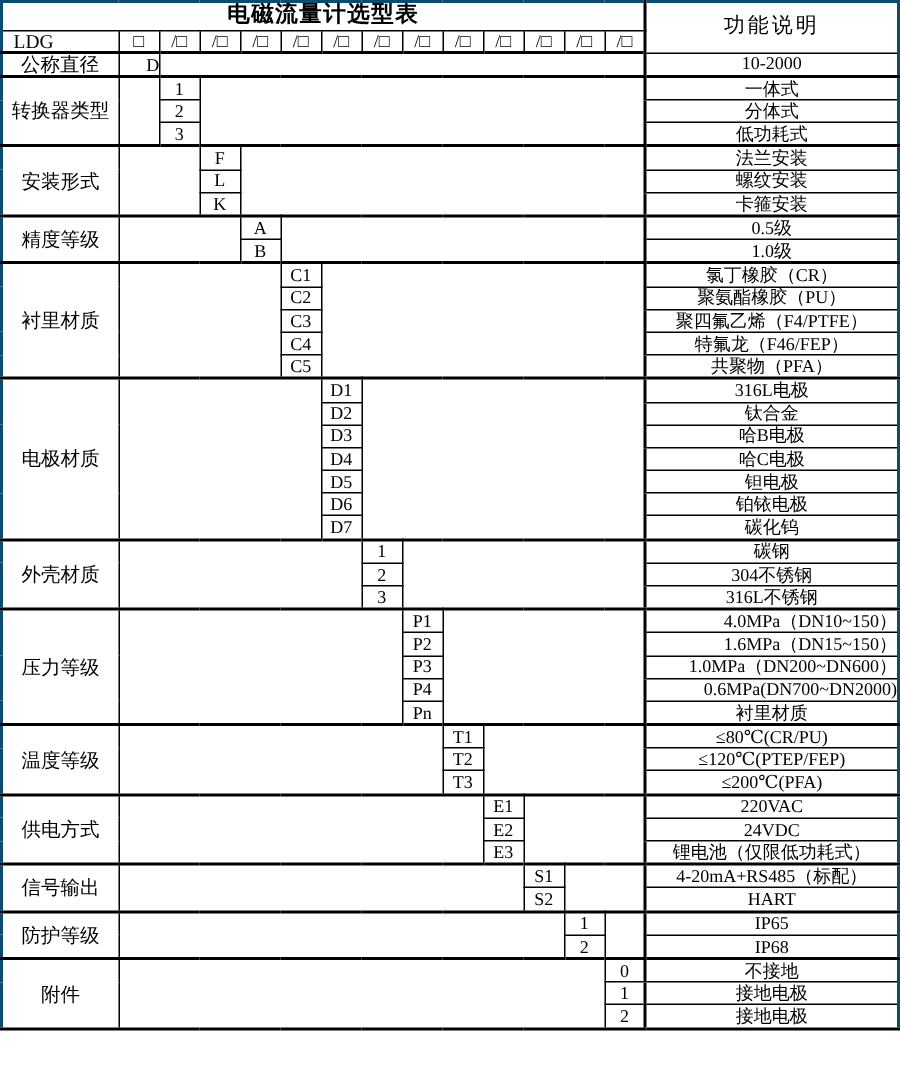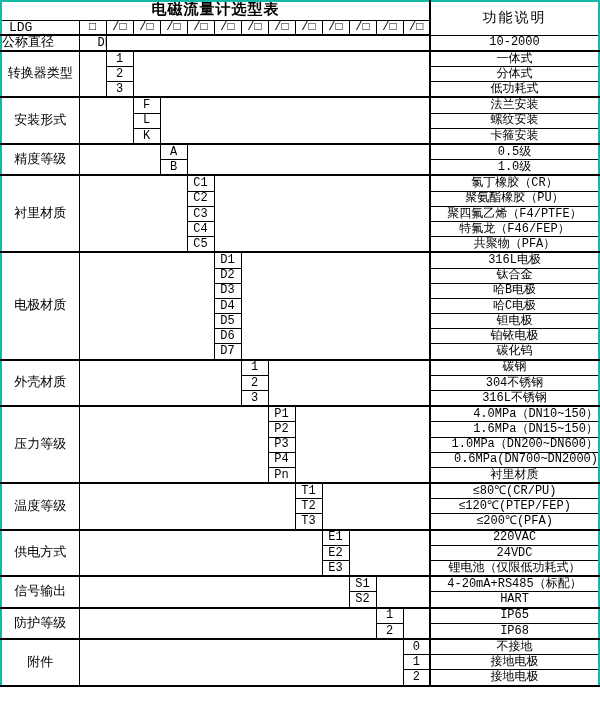--- a/index.html
+++ b/index.html
@@ -1,29 +1,29 @@
 <!DOCTYPE html>
 <html><head>
 <meta charset="utf-8">
 <style>
   html,body { margin:0; padding:0; background:#fff; }
   body { font-family: "Liberation Serif", "DejaVu Serif", serif; color:#000; }
   #wrap { width:600px; height:716px; background:#fff; }
   table { width:600px; height:687px; border-collapse:collapse; table-layout:fixed;
-          border:2px solid #14b8a6;font-family:Liberation Mono, monospace; }
+          border:2px solid #0c4a6e; }
   td { border:1px solid #000; padding:0; margin:0; text-align:center; vertical-align:middle;
        font-size:12px; line-height:1.05; white-space:nowrap; overflow:hidden; }
   tr.r-title { height:19px; }
   tr.r-hdr   { height:14px;margin-left:32px; }
   tr.r-dn    { height:14px; }
   td.title { font-size:15px; font-weight:bold; letter-spacing:1px; }
   td.fnhdr { border-left:2px solid #000; font-size:14px; letter-spacing:2px; }
   td.label { font-size:13px; border-bottom:2px solid #000; }
   td.label.ldg { text-align:left; padding-left:7px; font-size:13px; }
-  td.label.dnlab { text-align:left; padding-left:0; }
+  td.label.dnlab { text-align:left; padding-left:12px; }
   td.code  { font-size:12px; }
   td.code.dncode { text-align:left; padding-left:18px; }
   td.empty { border-bottom:2px solid #000; }
   td.desc  { border-left:2px solid #000; font-size:12px; }
   td.desc.left { text-align:right; padding-left:2px; }
   tr.sec-end td.code, tr.sec-end td.desc, tr.r-hdr td, tr.r-dn td { border-bottom:2px solid #000; }
 </style>
 </head>
 <body>
 

